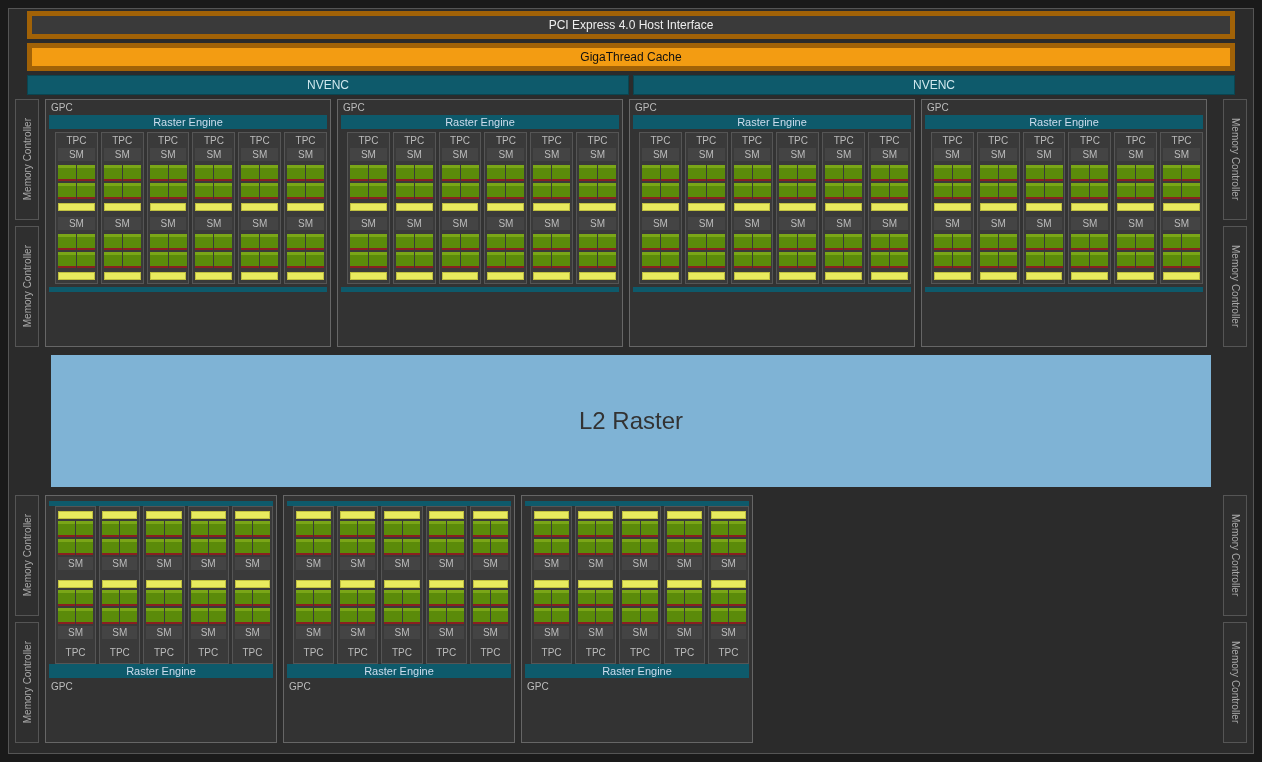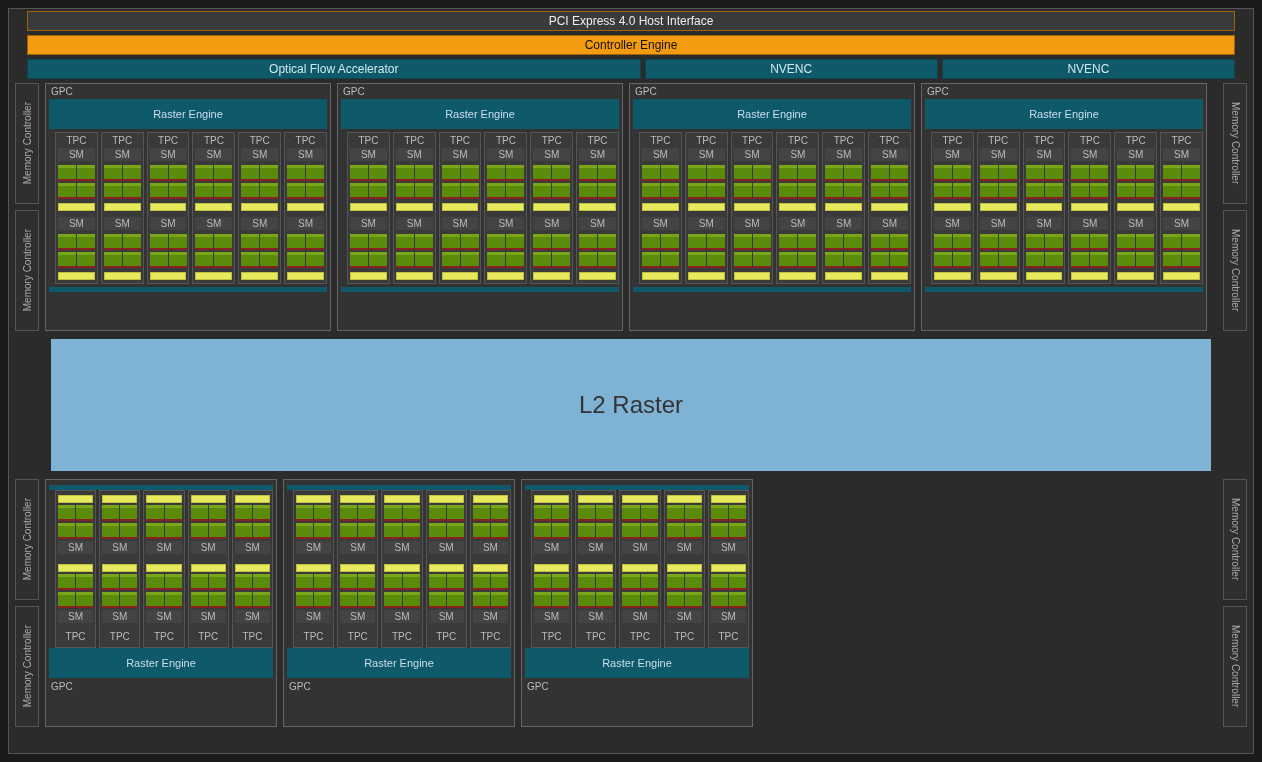--- a/index.html
+++ b/index.html
@@ -18,21 +18,21 @@
     border: 1px solid #555;
     background: #2b2b2b;
     display: flex;
     flex-direction: column;
   }
   .bar {
     text-align: center;
     font-size: 12px;
     padding: 2px 0;
     margin: 2px 18px;
-    border: 1px solid #a16207;
+    border: 5px solid #a16207;
   }
   .bar-dark { background: #3a3a3a; color: #eee; }
   .bar-orange { background: #f39c12; color: #111; font-weight: 500; }
   .bar-row { display: flex; gap: 4px; margin: 2px 18px; }
   .bar-teal {
     flex: 1;
     background: #0e5a6b;
     color: #d0e8ee;
     text-align: center;
     font-size: 12px;
@@ -91,21 +91,21 @@
   .gpc-label {
     font-size: 10px;
     color: #bbb;
     padding: 0 2px 2px 2px;
   }
   .raster {
     background: #0e5a6b;
     color: #cde;
     text-align: center;
     font-size: 11px;
-    padding: 9px 0;
+    padding: 1px 0;
     margin-bottom: 3px;
   }
   .tpc-row { display: flex; gap: 3px; padding-left: 6px; }
   .tpc {
     flex: 1;
     border: 1px solid #555;
     background: #3a3a3a;
     display: flex;
     flex-direction: column;
     padding: 2px 2px 3px 2px;
@@ -165,23 +165,22 @@
     padding: 52px 0;
     font-weight: 300;
   }
 </style>
 </head>
 <body>
 
 <div class="chip">
 
   <div class="bar bar-dark">PCI Express 4.0 Host Interface</div>
-  <div class="bar bar-orange">Controller Engine</div>
+  <div class="bar bar-orange">GigaThread Cache</div>
   <div class="bar-row">
-    <div class="bar-teal wide">Optical Flow Accelerator</div>
     <div class="bar-teal">NVENC</div>
     <div class="bar-teal">NVENC</div>
   </div>
 
   <div class="main-rows">
 
     <div class="main-row" style="height:248px">
       <div class="mc-col left" id="mc-left-top">
           <div class="mc">
             <span>Memory Controller</span>

